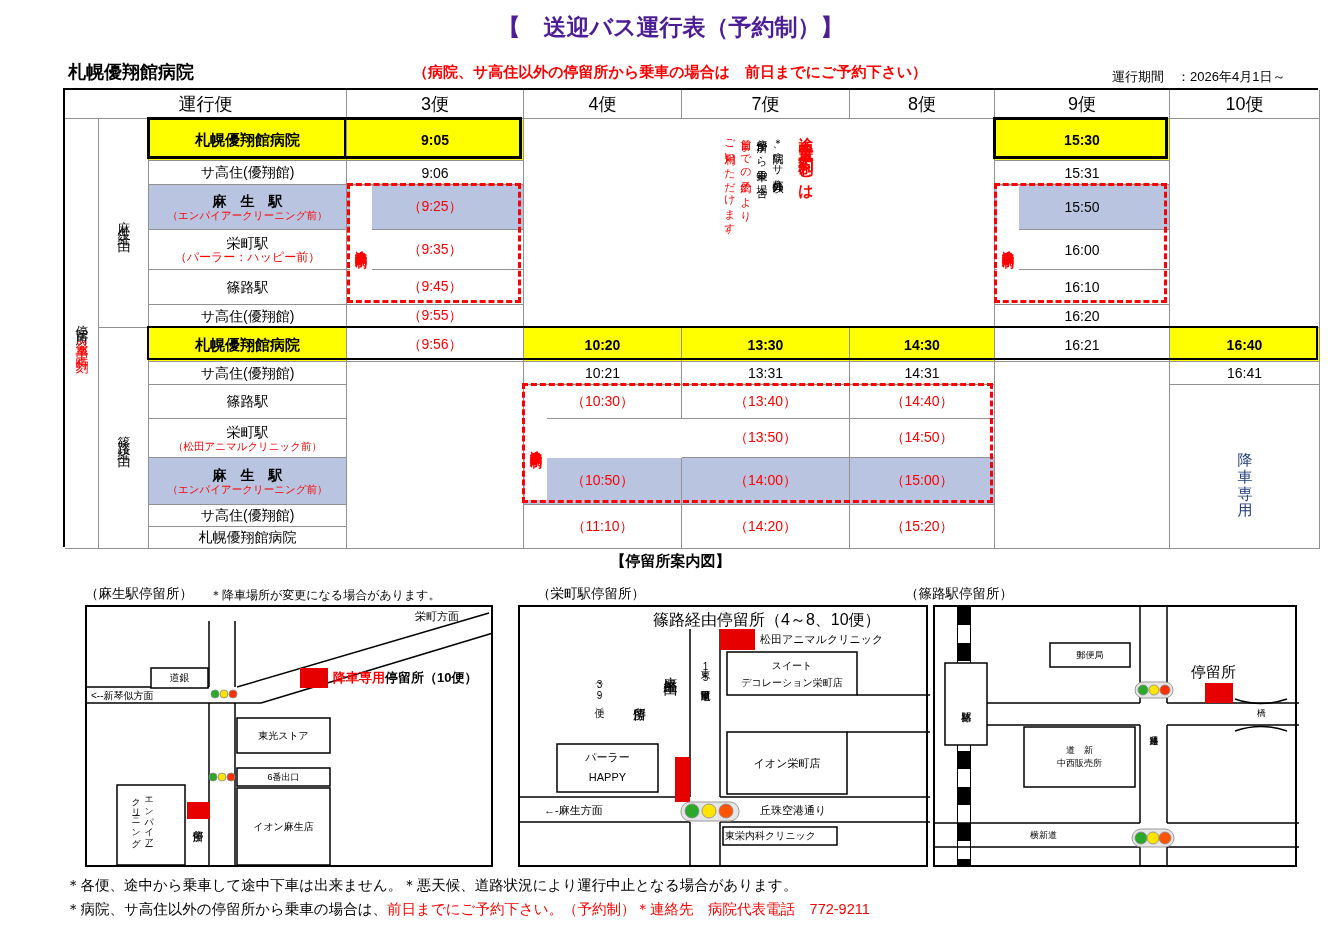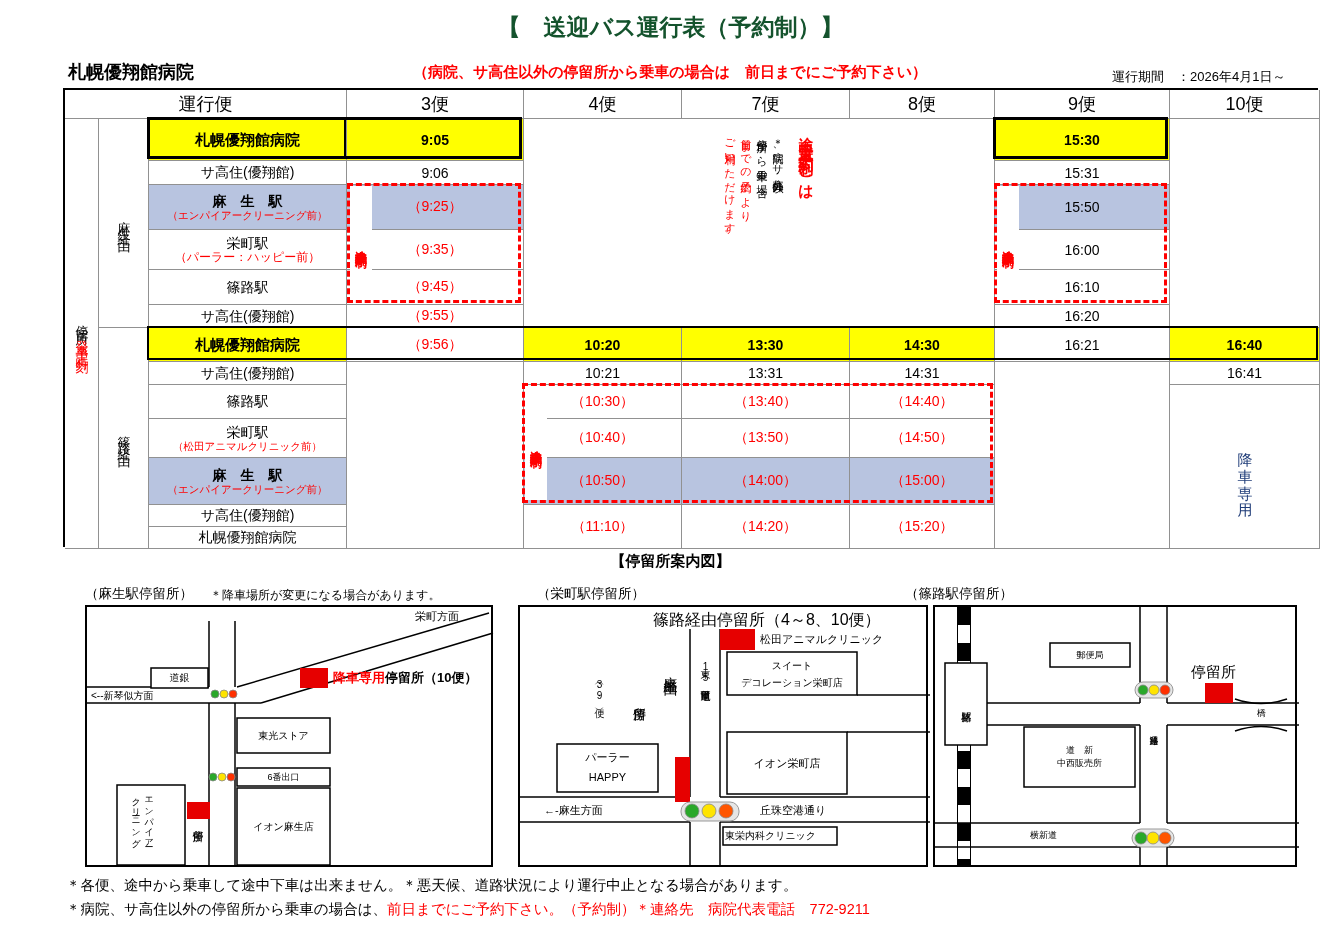--- a/index.html
+++ b/index.html
@@ -3,21 +3,21 @@
 <meta charset="utf-8">
 <style>
   * { margin:0; padding:0; box-sizing:border-box; }
   body { background:#fff; font-family:"Liberation Sans","DejaVu Sans",sans-serif; }
   #page { position:relative; width:1341px; height:933px; background:#fff; overflow:hidden; }
 
   .abs { position:absolute; }
   .vtext { writing-mode:vertical-rl; text-orientation:upright; }
 
   
-  #title { left:0; top:12px; width:1341px; text-align:center; font-size:23px; font-weight:bold; color:#14532d; }
+  #title { left:0; top:12px; width:1341px; text-align:center; font-size:23px; font-weight:bold; color:#4c1d95; }
   #hospital { left:68px; top:60px; font-size:18px; font-weight:bold; }
   #notice { left:330px; top:63px; width:680px; text-align:center; font-size:15px; font-weight:bold; color:#f00; }
   #period { left:1112px; top:68px; font-size:13px; }
 
   
   #tt { position:absolute; left:63px; top:88px; width:1255px; height:459px;
         display:grid;
         grid-template-columns:34px 50px 198px 177px 158px 168px 145px 175px 150px;
         grid-template-rows:29px 42px 24px 45px 40px 35px 23px 34px 23px 34px 39px 47px 22px 22px;
         border:2px solid #000; background:#fff; }
@@ -158,21 +158,20 @@
         <div>停留所から乗車の場合</div>
         <div class="redtx">前日までの予約により</div>
         <div class="redtx">ご利用いただけます。</div>
       </div>
       <div class="vheading vtext">途中乗車予約制とは</div>
     </div>
 
     <div class="cell yellow" style="grid-area:8/5/9/6">10:20</div>
     <div class="cell" style="grid-area:9/5/10/6">10:21</div>
     <div class="cell redtx" style="grid-area:10/5/11/6">（10:30）</div>
-    <div class="cell redtx" style="grid-area:11/5/12/6">（10:40）</div>
     <div class="cell blue redtx" style="grid-area:12/5/13/6">（10:50）</div>
     <div class="cell redtx" style="grid-area:13/5/15/6">（11:10）</div>
 
     <div class="cell yellow" style="grid-area:8/6/9/7">13:30</div>
     <div class="cell" style="grid-area:9/6/10/7">13:31</div>
     <div class="cell redtx" style="grid-area:10/6/11/7">（13:40）</div>
     <div class="cell redtx" style="grid-area:11/6/12/7">（13:50）</div>
     <div class="cell blue redtx" style="grid-area:12/6/13/7">（14:00）</div>
     <div class="cell redtx" style="grid-area:13/6/15/7">（14:20）</div>
 

